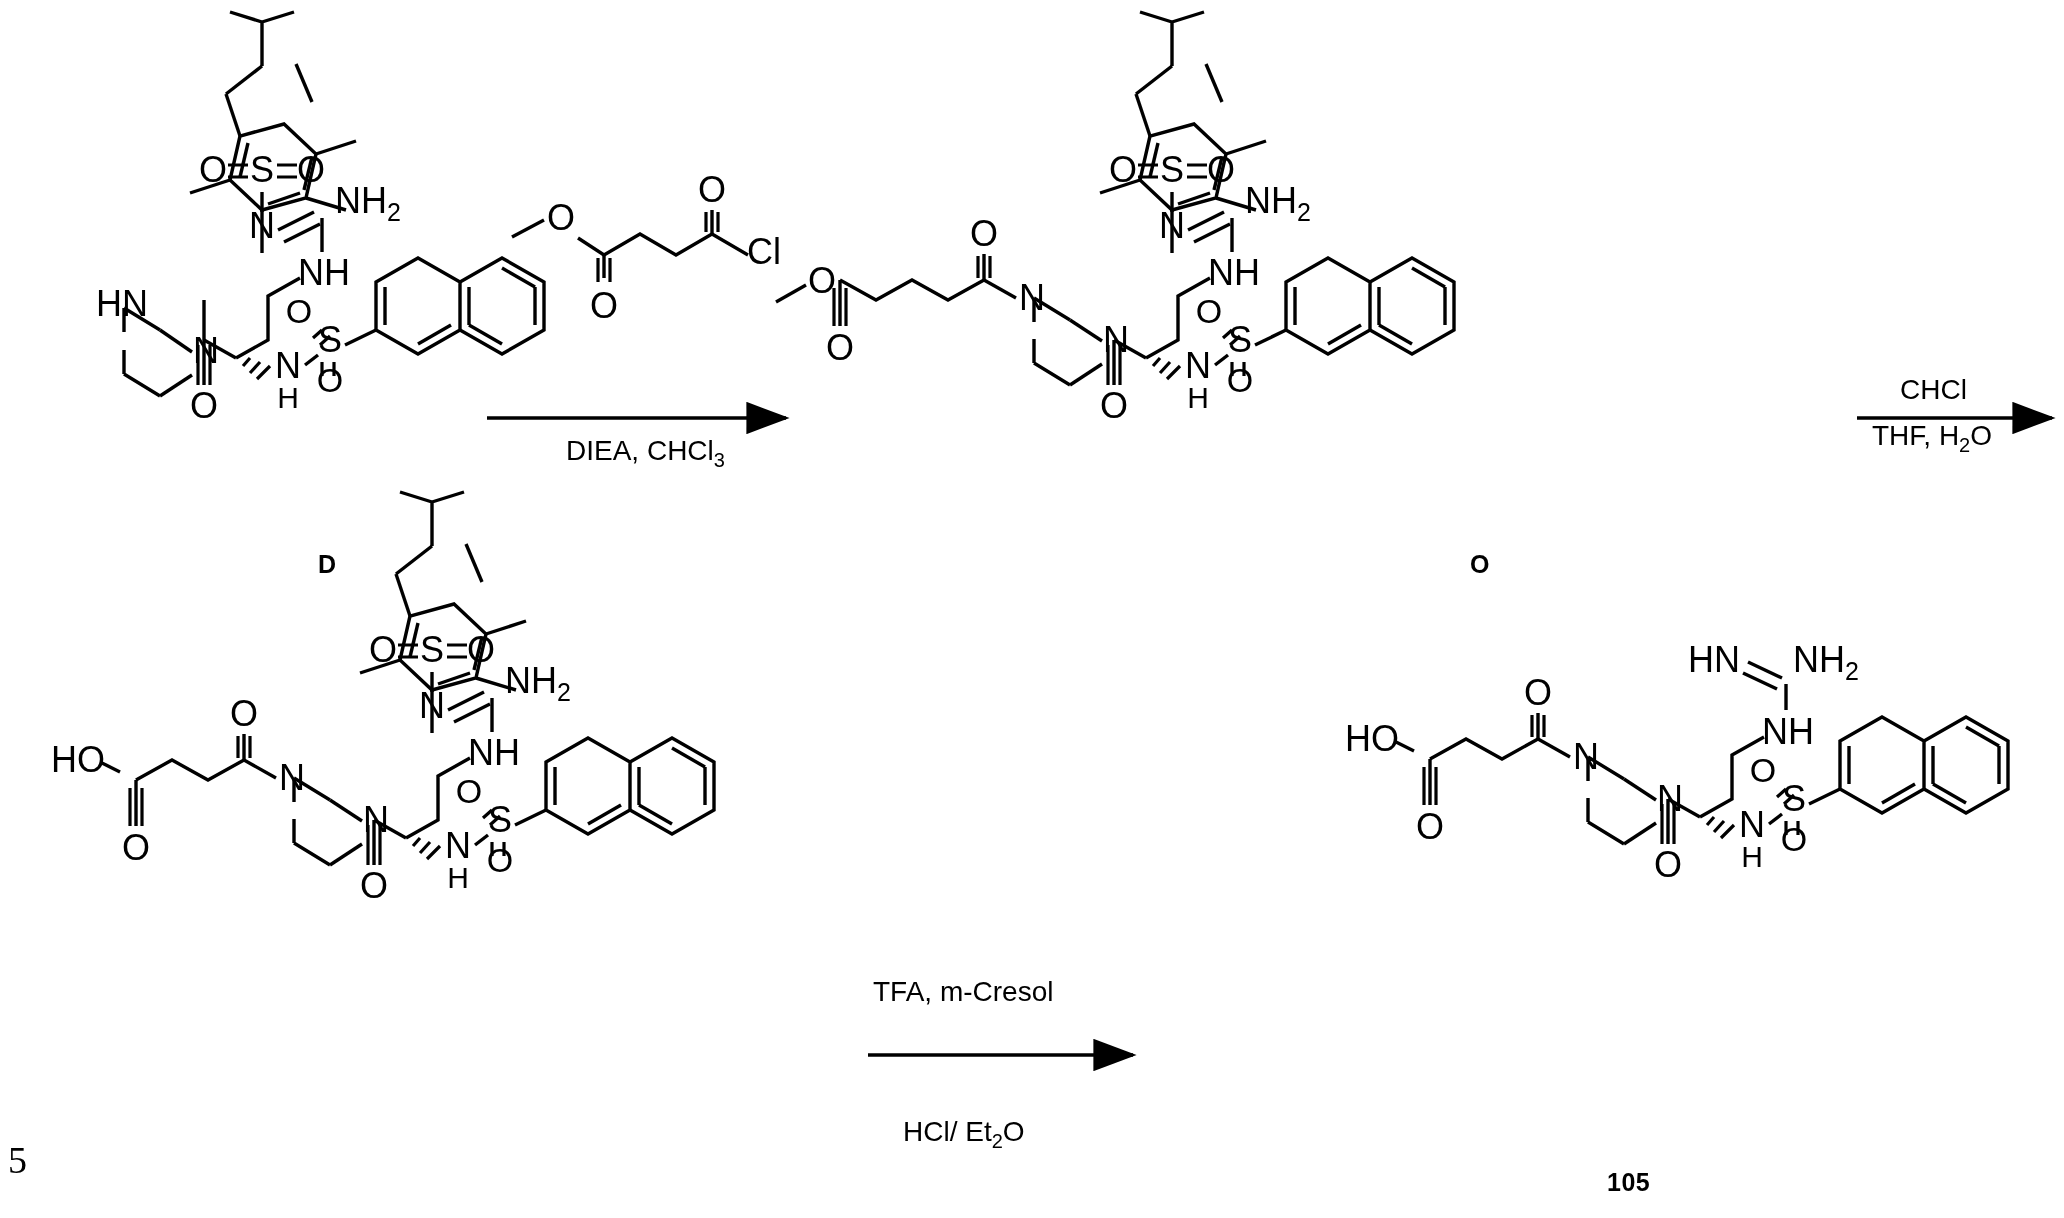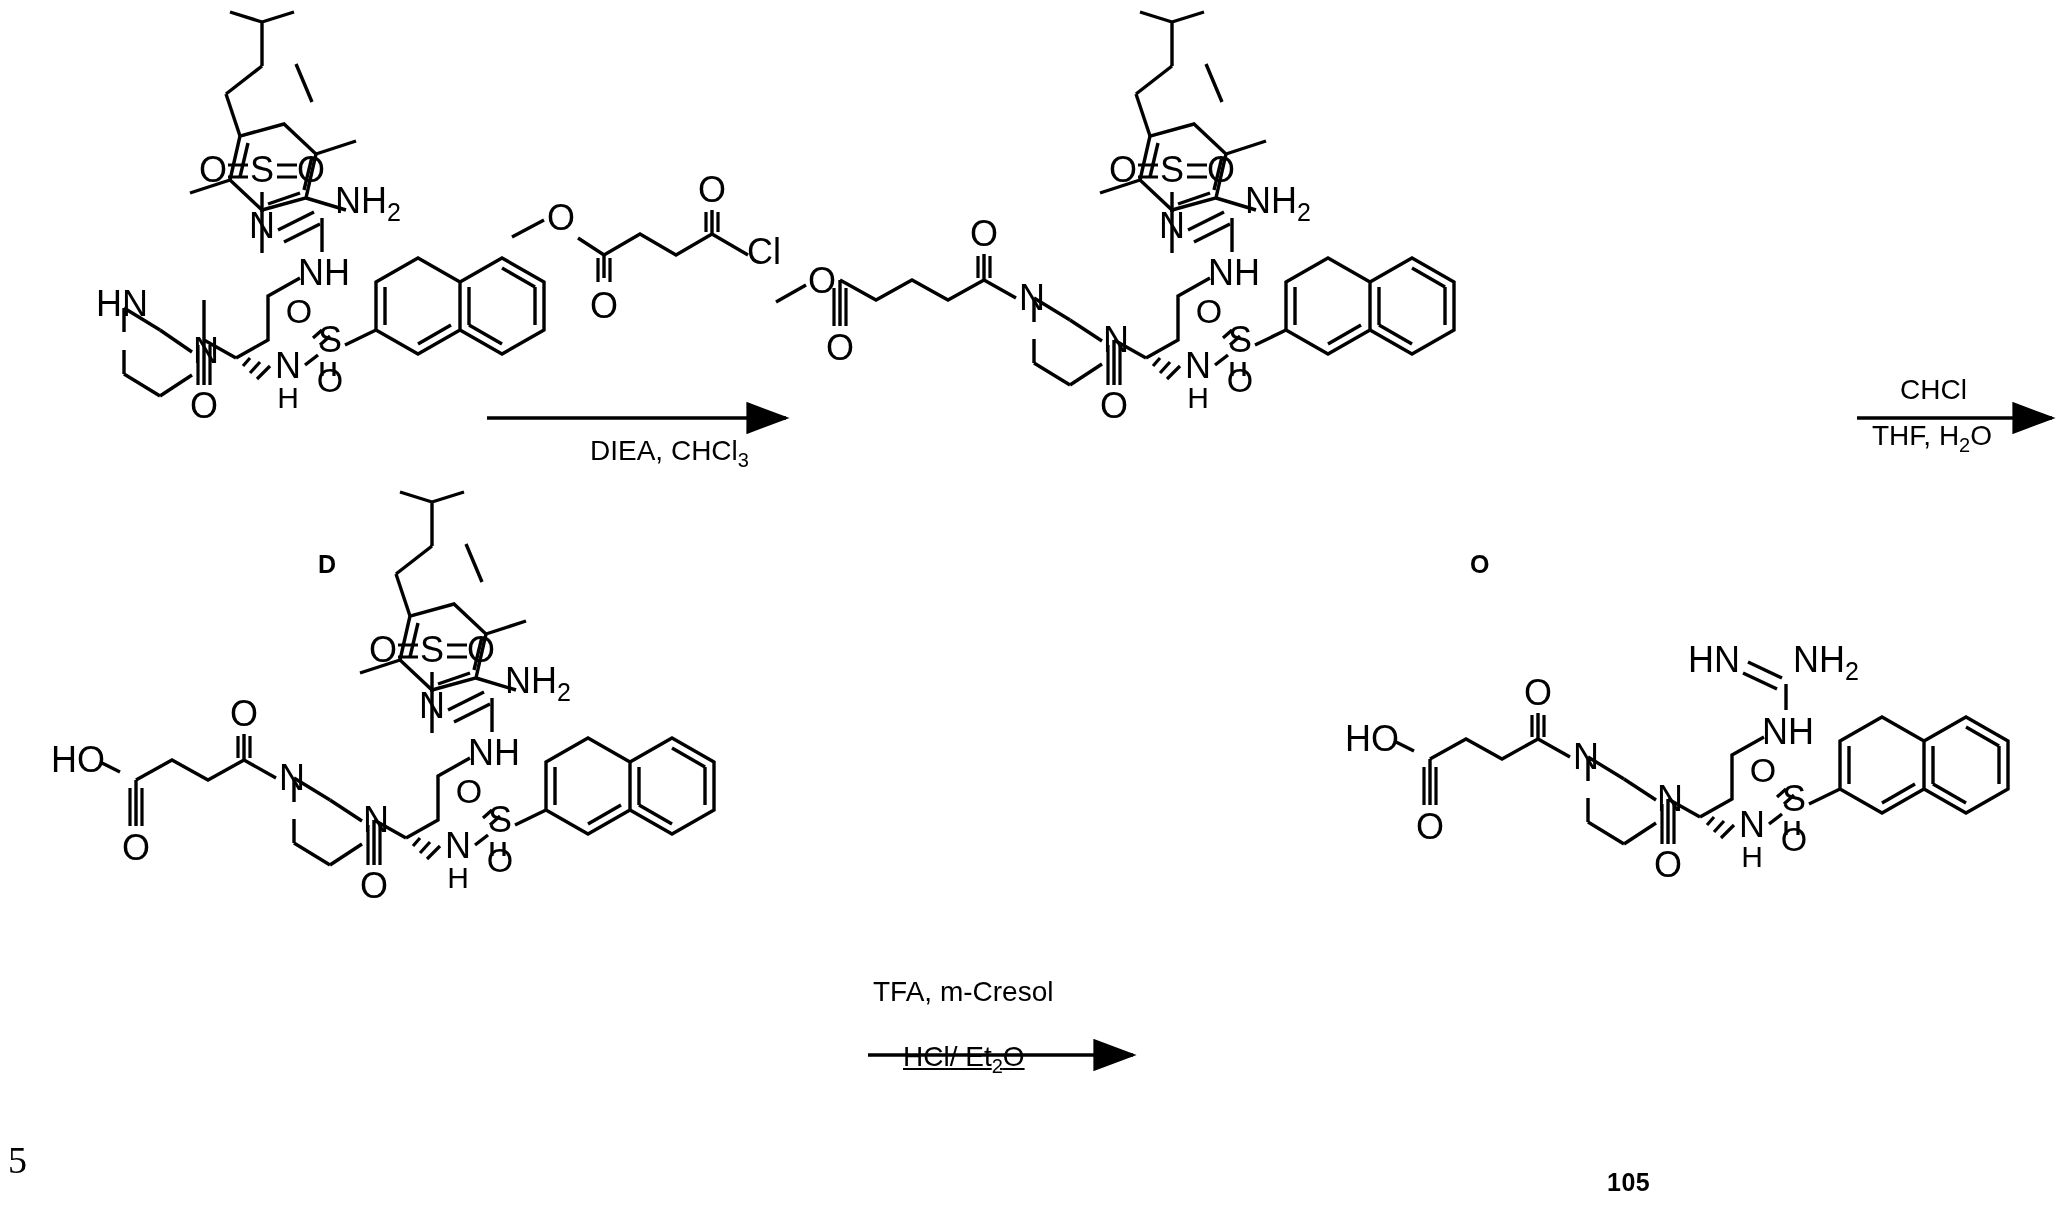--- a/index.html
+++ b/index.html
@@ -275,29 +275,29 @@
     <text x="1430" y="839" font-size="36" text-anchor="middle">O</text>
     <path d="M1414,751 L1394,741" stroke="#000" stroke-width="3.4" fill="none"></path>
     <text x="1372" y="751" font-size="36" text-anchor="middle">HO</text>
   </g>
 </svg>
 
 <div class="lbl" style="left:318px;top:550px;">D</div>
 <div class="lbl" style="left:1470px;top:550px;">O</div>
 <div class="lbl" style="left:1607px;top:1128px;margin-top:40px;">105</div>
 
-<div class="cond" style="left:590px;top:435px;">
+<div class="cond" style="left:566px;top:435px;">
   <span>DIEA, CHCl</span><sub style="font-size:20px;">3</sub>
 </div>
 
 <div class="cond" style="left:1900px;top:374px;">CHCl</div>
 <div class="cond" style="left:1872px;top:420px;">
   <span>THF, H</span><sub style="font-size:20px;">2</sub><span>O</span>
 </div>
 
 <div class="cond" style="left:873px;top:976px;">TFA, m-Cresol</div>
-<div class="cond" style="left:903px;top:1041px;text-decoration:underline;">
+<div class="cond" style="left:903px;top:1116px;">
   <span>HCl/ Et</span><sub style="font-size:20px;">2</sub><span>O</span>
 </div>
 
 <div class="pageno" style="left:8px;top:1138px;">5</div>
 
 </div>
 
 </body></html>

